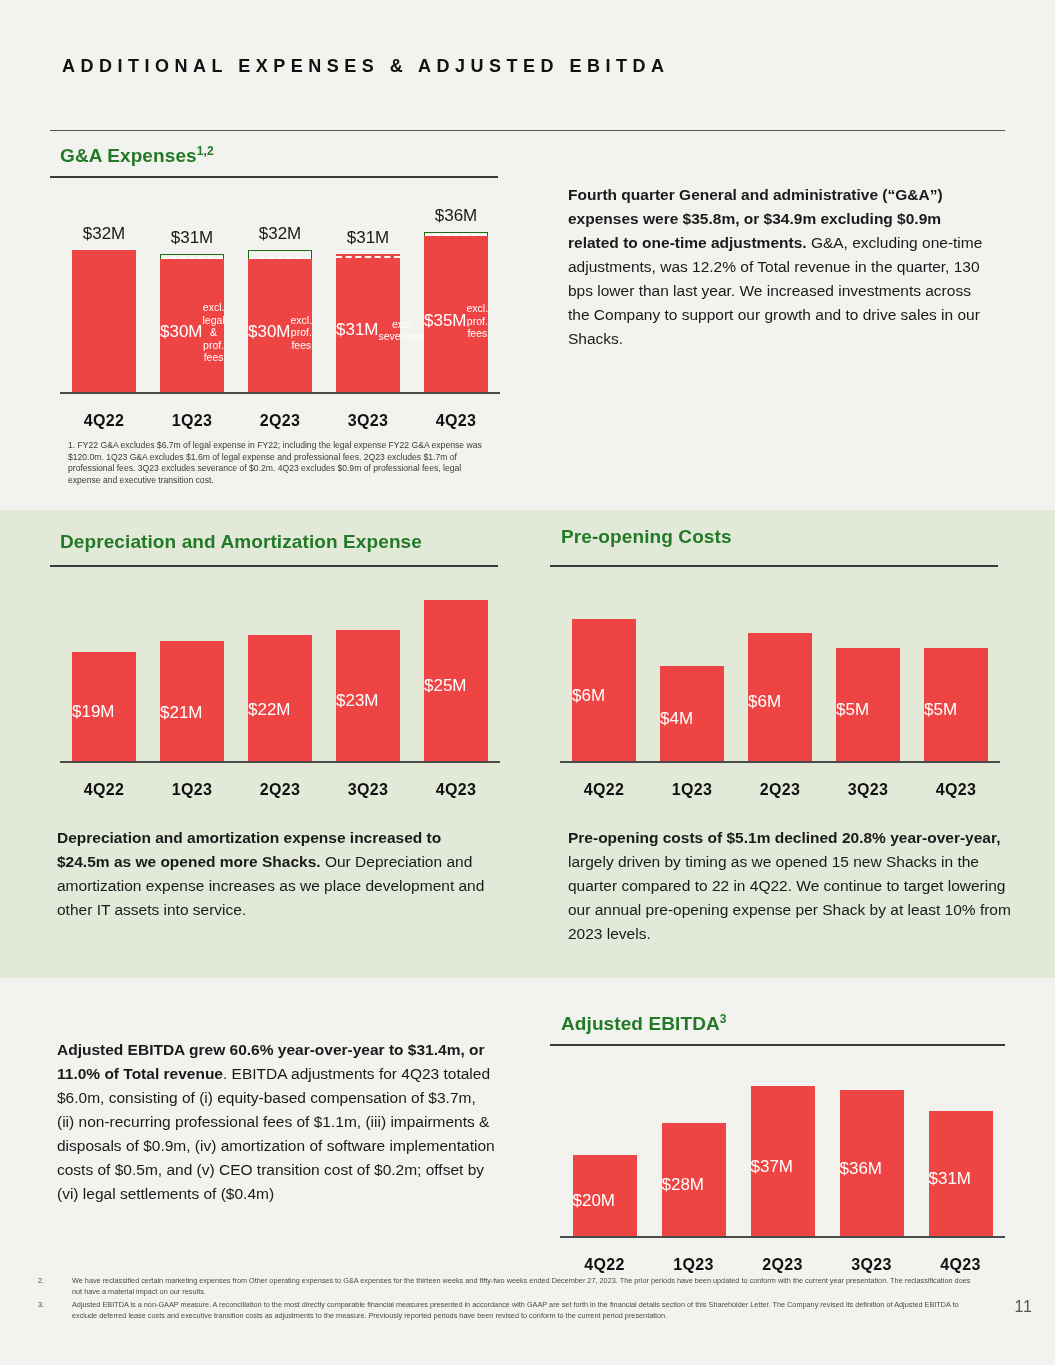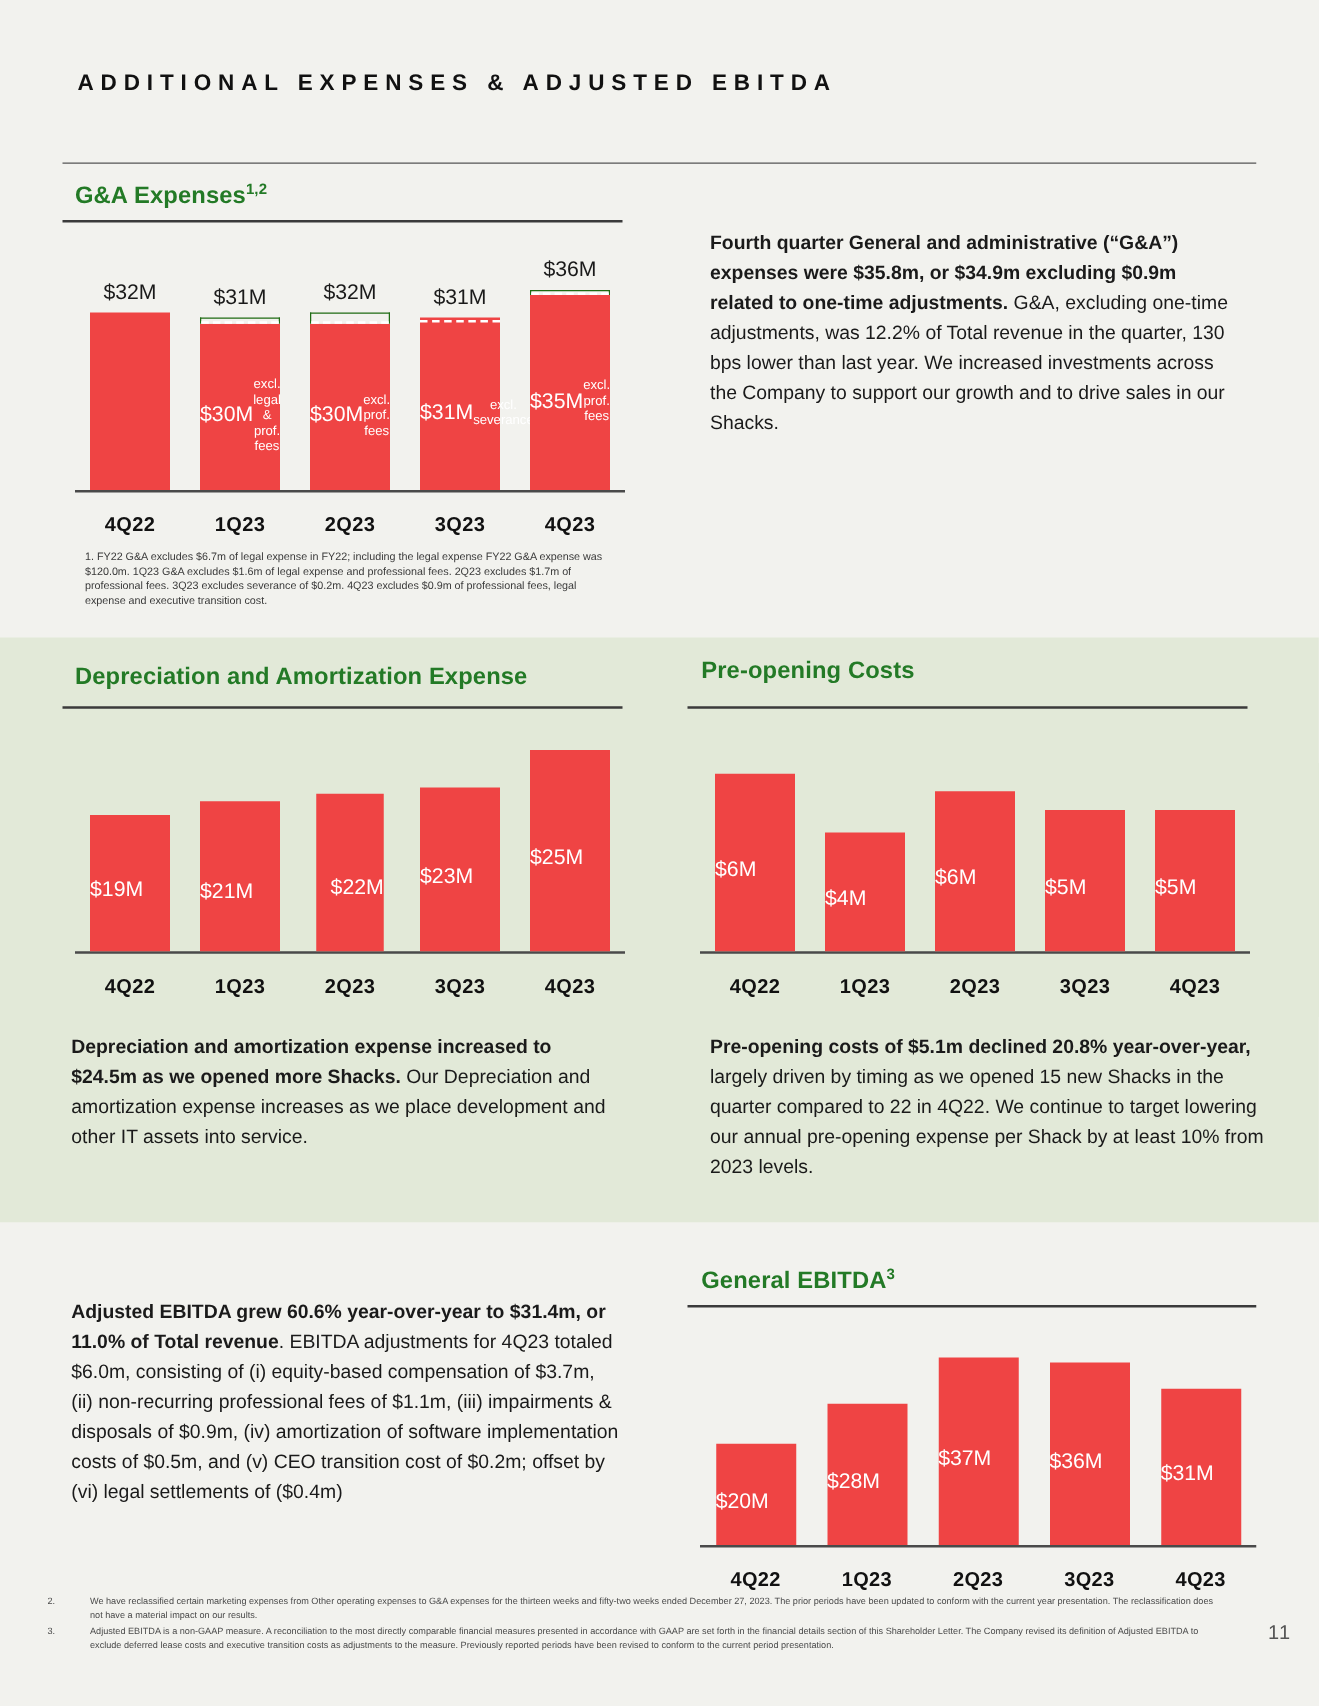--- a/index.html
+++ b/index.html
@@ -176,21 +176,21 @@
           <div class="bar" style="height: 108.571px; width: 64px; padding-top: 10px;">
             <div class="inlabel">$19M</div>
           </div>
         </div>
         <div class="bcol">
           <div class="bar" style="height: 120px; width: 64px; padding-top: 22px;">
             <div class="inlabel">$21M</div>
           </div>
         </div>
         <div class="bcol">
-          <div class="bar" style="height: 125.714px; width: 54px; padding-top: 22px; justify-content: flex-end;">
+          <div class="bar" style="height: 125.714px; width: 64px; padding-top: 22px;">
             <div class="inlabel">$22M</div>
           </div>
         </div>
         <div class="bcol">
           <div class="bar" style="height: 131.429px; width: 64px; padding-top: 10px;">
             <div class="inlabel">$23M</div>
           </div>
         </div>
         <div class="bcol">
           <div class="bar" style="height: 161px; width: 64px; padding-top: 10px;">
@@ -256,21 +256,21 @@
 
   <div class="copy" style="left:568px;top:826px;width:455px;">
     <b>Pre-opening costs of $5.1m declined 20.8% year-over-year,</b><span> largely driven by timing as we opened 15 new Shacks in the quarter compared to 22 in 4Q22. We continue to target lowering our annual pre-opening expense per Shack by at least 10% from 2023 levels.</span>
   </div>
 
   <div class="copy" style="left:57px;top:1038px;width:440px;">
     <b>Adjusted EBITDA grew 60.6% year-over-year to $31.4m, or 11.0% of Total revenue</b><span>. EBITDA adjustments for 4Q23 totaled $6.0m, consisting of (i) equity-based compensation of $3.7m, (ii) non-recurring professional fees of $1.1m, (iii) impairments &amp; disposals of $0.9m, (iv) amortization of software implementation costs of $0.5m, and (v) CEO transition cost of $0.2m; offset by (vi) legal settlements of ($0.4m)</span>
   </div>
 
   <div class="sec-head" style="left:561px;top:1012px;">
-    <span>General EBITDA</span><sup>3</sup>
+    <span>Adjusted EBITDA</span><sup>3</sup>
   </div>
   <div class="sec-rule" style="left:550px;top:1044px;width:455px;"></div>
 
   <div class="chart" id="chart-ebitda" style="left:560px;top:1060px;width:445px;height:220px;">
     <div class="axis" style="width:445px;"></div>
     <div class="bars" id="bars-ebitda">
         <div class="bcol">
           <div class="bar" style="height: 80.9524px; width: 64px; padding-top: 10px;">
             <div class="inlabel">$20M</div>
           </div>

